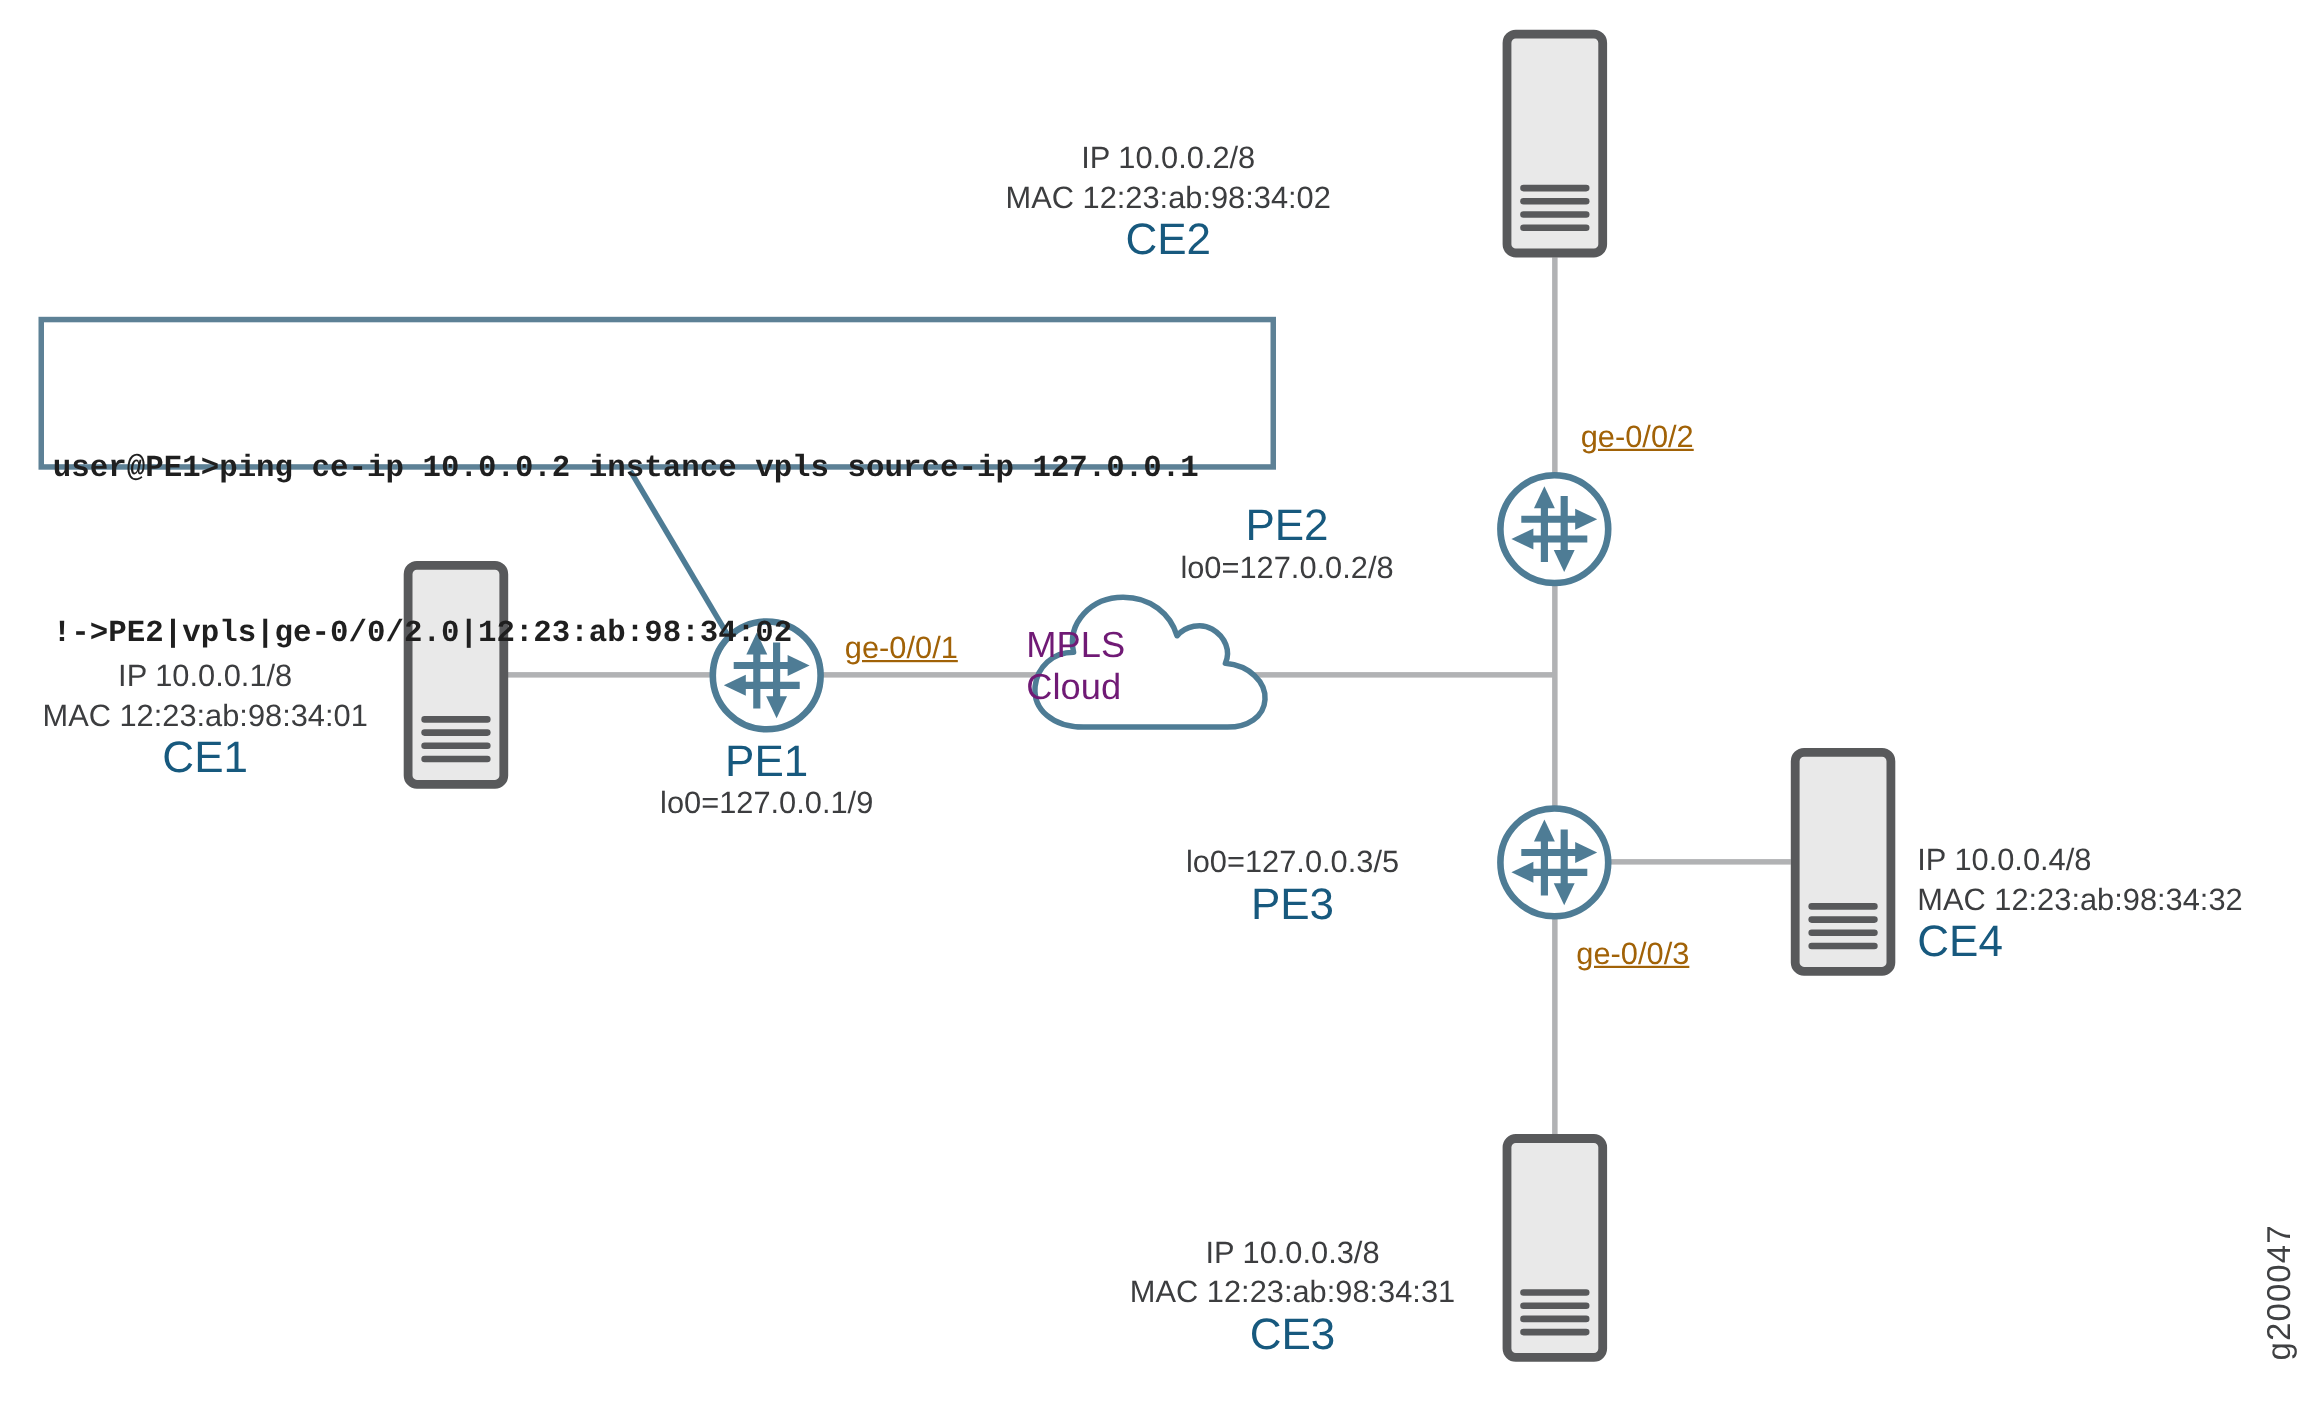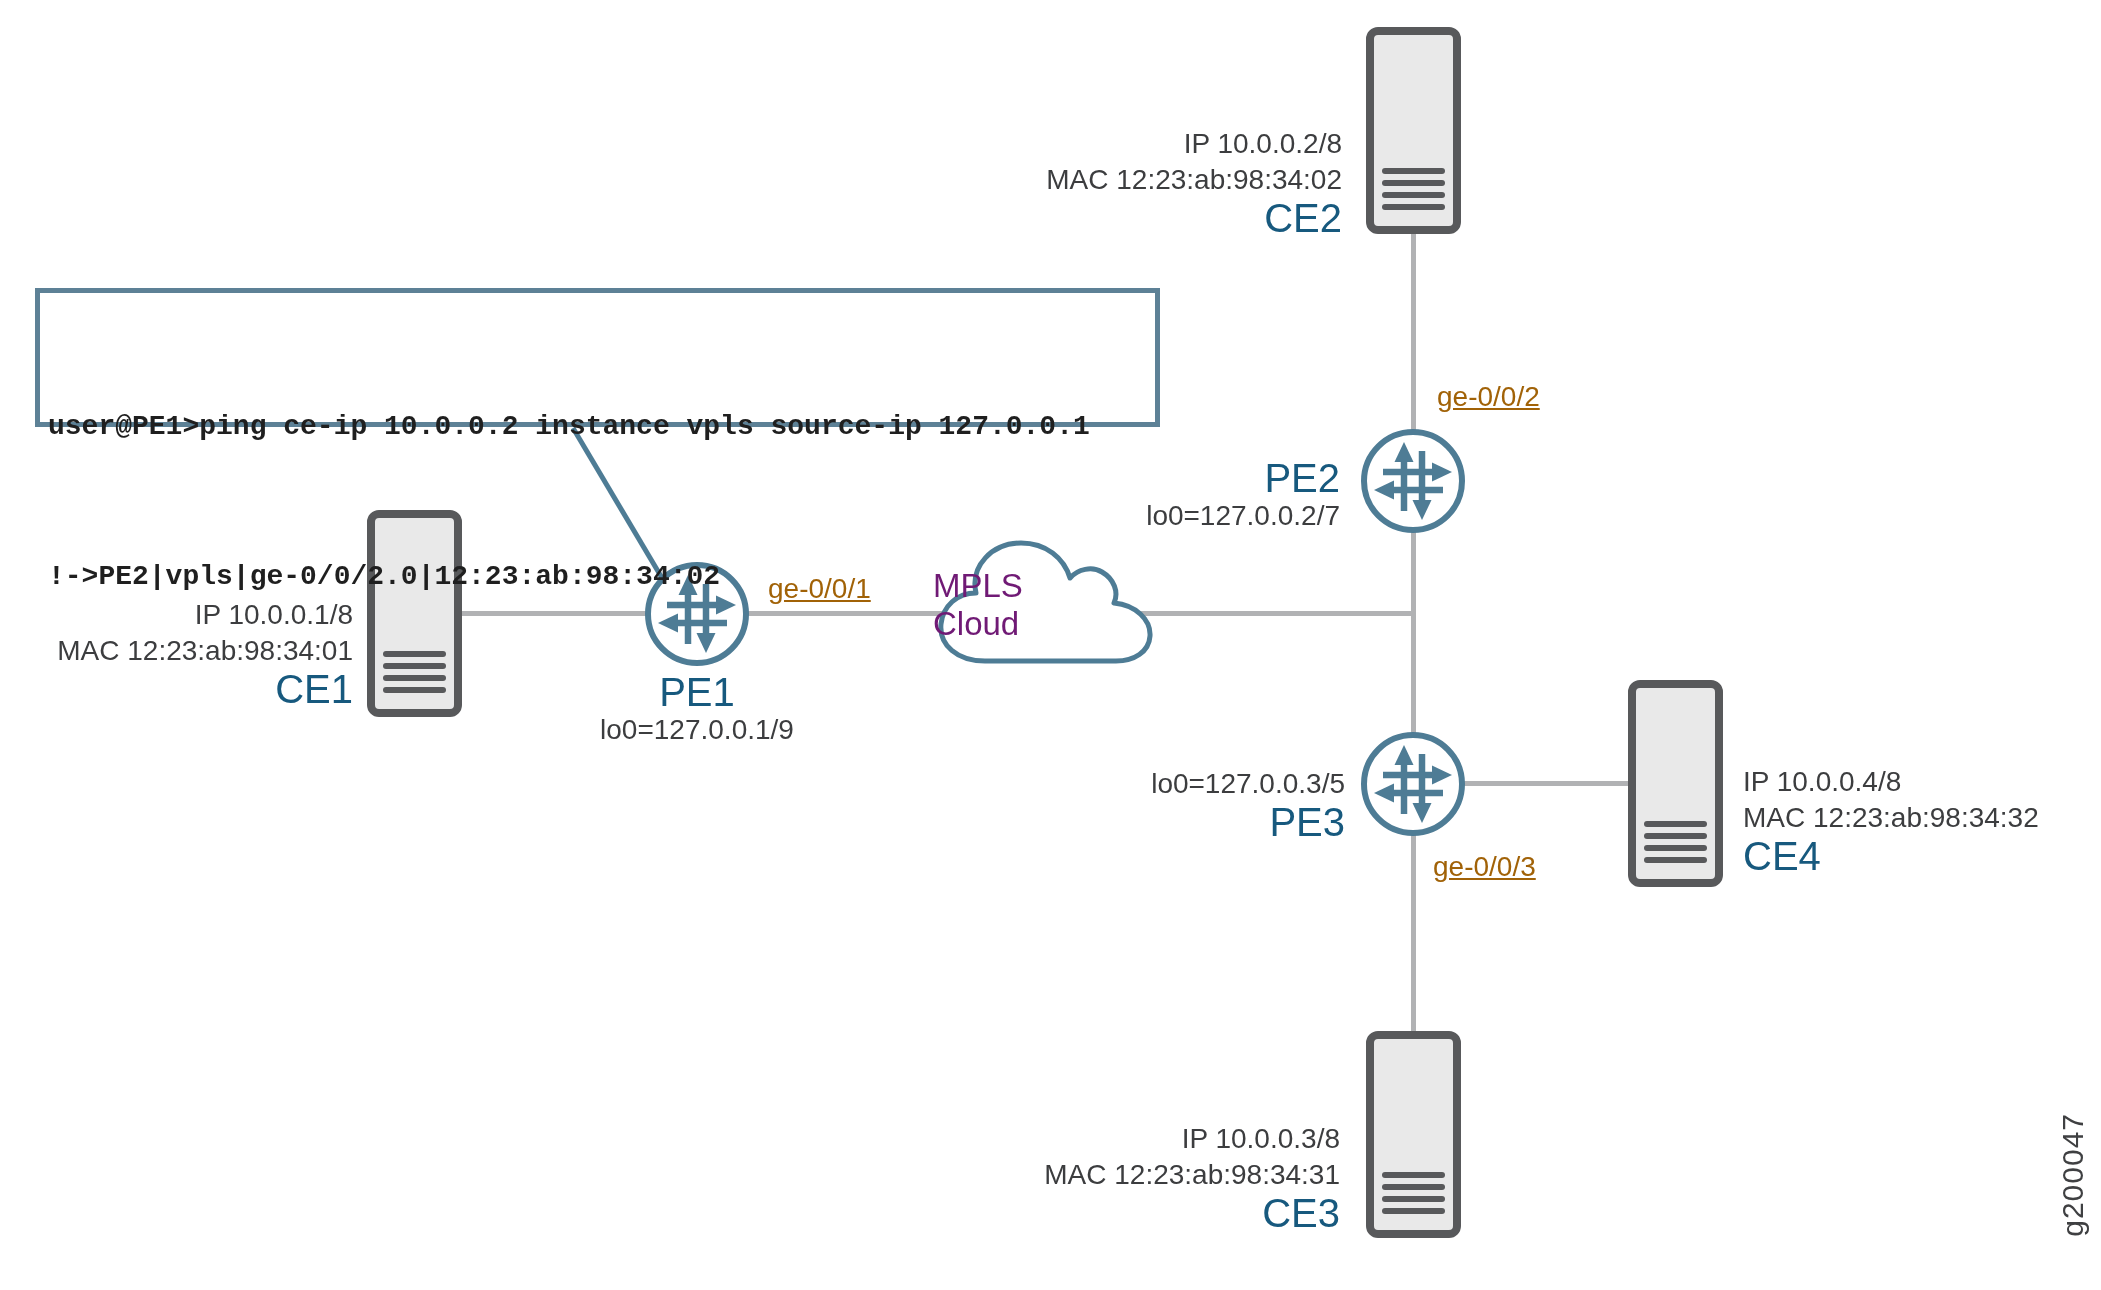--- a/index.html
+++ b/index.html
@@ -25,21 +25,21 @@
   .slats{position:absolute;left:8px;right:8px;bottom:16px;display:flex;
          flex-direction:column;gap:6px;}
   .slats div{height:6px;background:#58595b;border-radius:3px;}
 
   
   .icon{position:absolute;z-index:2;}
 
   
   .lbl{position:absolute;color:#3c3d3f;font-size:28px;line-height:36px;z-index:3;white-space:nowrap;}
   .lbl .name{color:#17597e;font-size:40px;line-height:40px;}
-  .right{text-align:right;}
+  .right{text-align:center;}
   .center{text-align:center;}
   .iface{position:absolute;color:#a16207;font-size:28px;line-height:28px;z-index:3;white-space:nowrap;text-decoration:underline;}
 
   .cloud-wrap{position:absolute;left:933px;top:535px;width:244px;height:132px;z-index:2;}
   .cloud-text{position:absolute;left:0;top:32px;width:100%;text-align:left;
               color:#701a75;font-size:33px;line-height:38px;z-index:3;}
 
   .watermark{position:absolute;left:2056px;top:1113px;color:#3f4042;font-size:30px;
              writing-mode:vertical-rl;transform:rotate(180deg);z-index:3;letter-spacing:1px;}
 </style>
@@ -148,21 +148,21 @@
     </g>
     <g fill="#4e7c95" stroke="none">
       <polygon points="46,16 36.5,36 55.5,36"></polygon>
       <polygon points="64,94 54.5,74 73.5,74"></polygon>
       <polygon points="94,46 74,36.5 74,55.5"></polygon>
       <polygon points="16,64 36,54.5 36,73.5"></polygon>
     </g>
   </svg>
   <div class="lbl right" style="left:1000px;top:458px;width:340px;">
     <div class="name">PE2</div>
-    <div>lo0=127.0.0.2/7</div>
+    <div>lo0=127.0.0.2/8</div>
   </div>
   <div class="iface" style="left:1437px;top:383px;">ge-0/0/2</div>
 
   <svg class="icon" style="left:1358px;top:729px;" width="110" height="110" viewBox="0 0 110 110">
     <circle cx="55" cy="55" r="49" fill="#ffffff" stroke="#4e7c95" stroke-width="6"></circle>
     <g stroke="#4e7c95" stroke-width="6.5">
       <line x1="46" y1="85" x2="46" y2="34"></line>
       <line x1="64" y1="25" x2="64" y2="76"></line>
       <line x1="25" y1="46" x2="76" y2="46"></line>
       <line x1="85" y1="64" x2="34" y2="64"></line>

